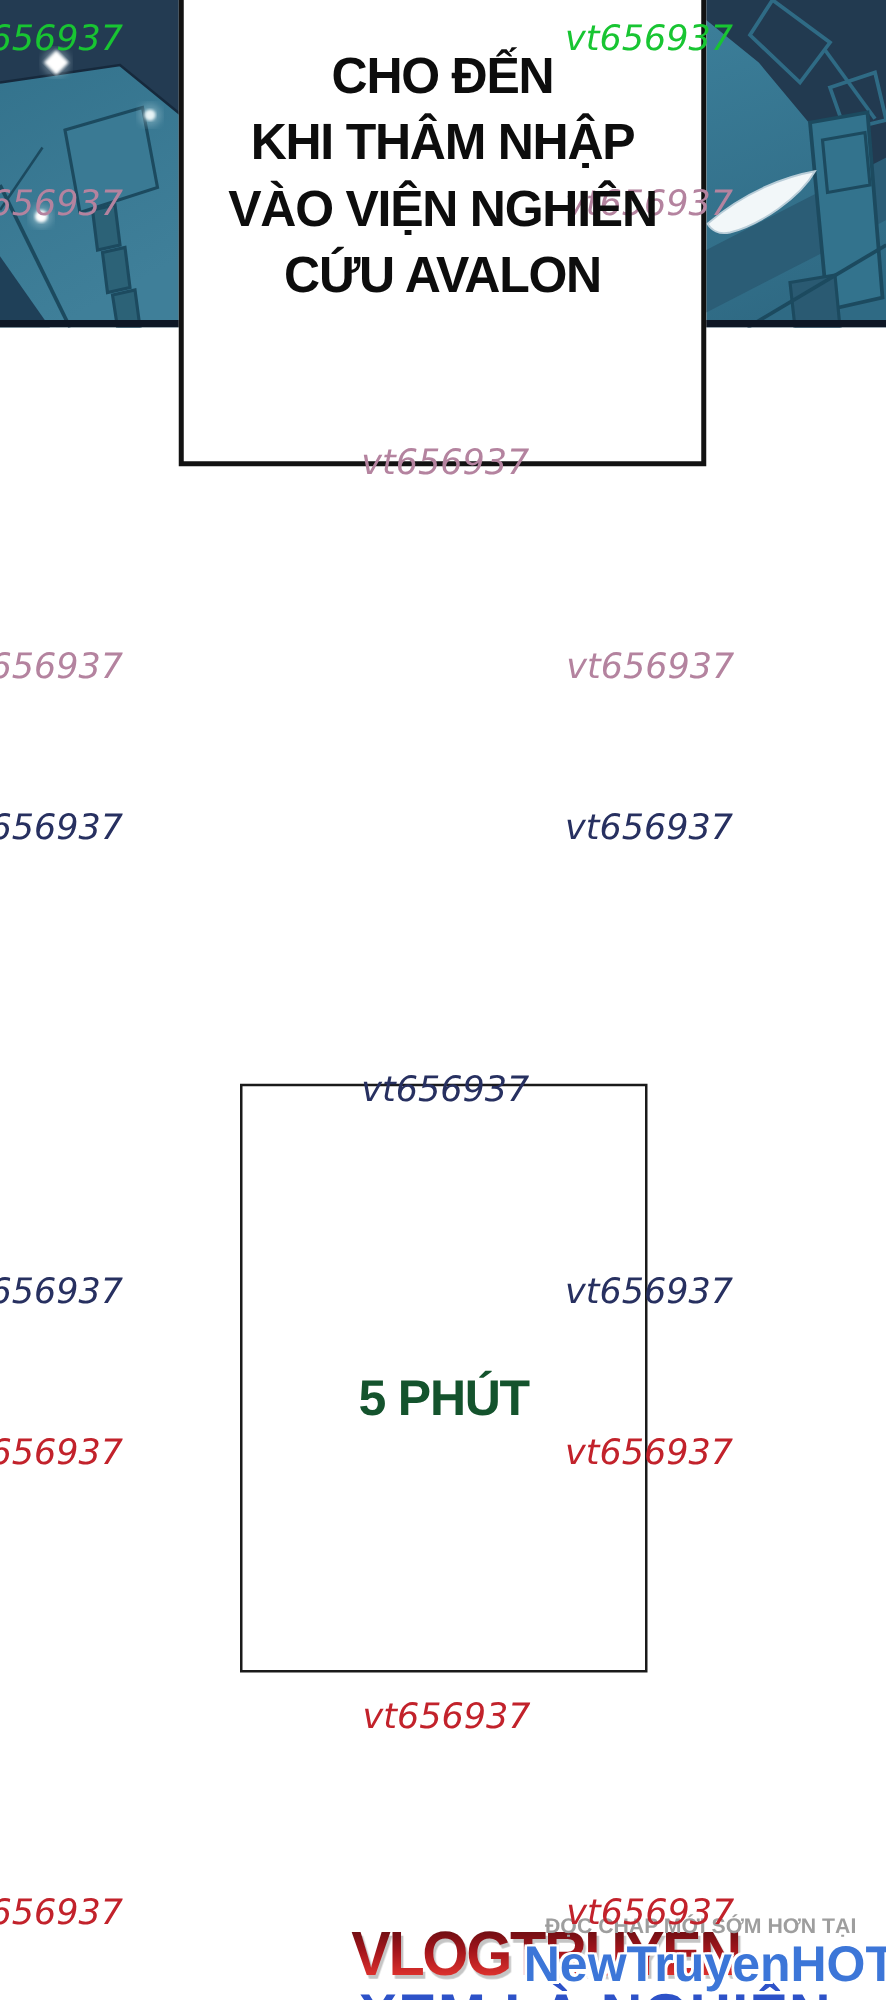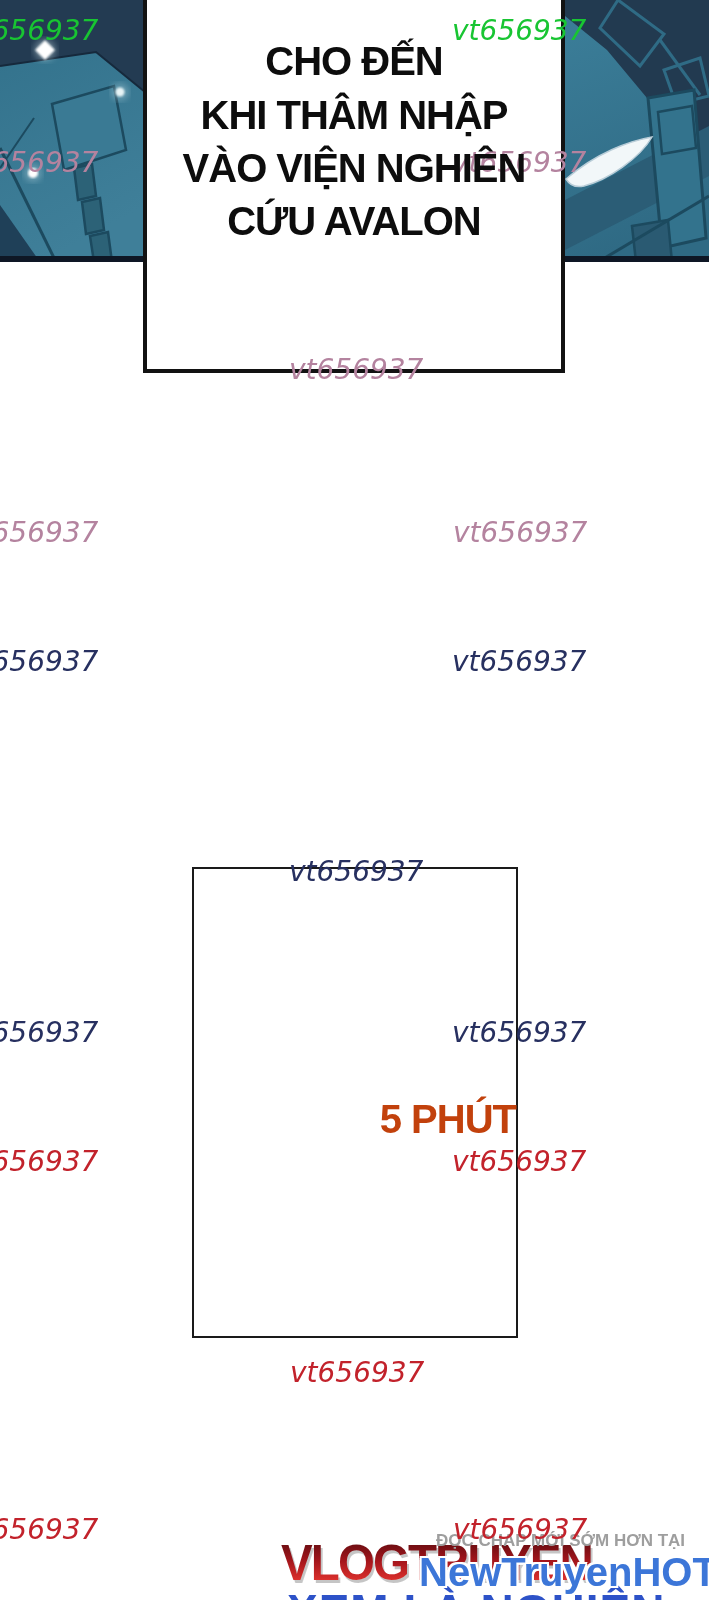--- a/index.html
+++ b/index.html
@@ -19,22 +19,22 @@
     padding-top:34px;text-align:center;
     font-weight:bold;font-size:40px;line-height:52px;letter-spacing:-1px;
     color:#0d0d0d;transform:scaleY(1.02);transform-origin:top center;
   }
   .timer-panel{
     position:absolute;left:192px;top:867px;width:322px;height:467px;
     background:#ffffff;border:2px solid #1a1a1a;
     display:flex;flex-direction:column;justify-content:center;
   }
   .timer-text{
-    text-align:right;font-weight:bold;font-size:40px;line-height:46px;
-    letter-spacing:-1px;color:#c2410c;margin-top:33px;
+    text-align:center;font-weight:bold;font-size:40px;line-height:46px;
+    letter-spacing:-1px;color:#14532d;margin-top:33px;
   }
   .wm-layer{position:absolute;left:0;top:0;width:709px;height:1600px;pointer-events:none;}
   .wm{
     position:absolute;white-space:nowrap;
     font-family:"DejaVu Sans",sans-serif;font-style:italic;
     font-size:28px;line-height:36px;letter-spacing:0;
   }
   
   .tagline{
     position:absolute;left:436px;top:1531px;width:250px;

